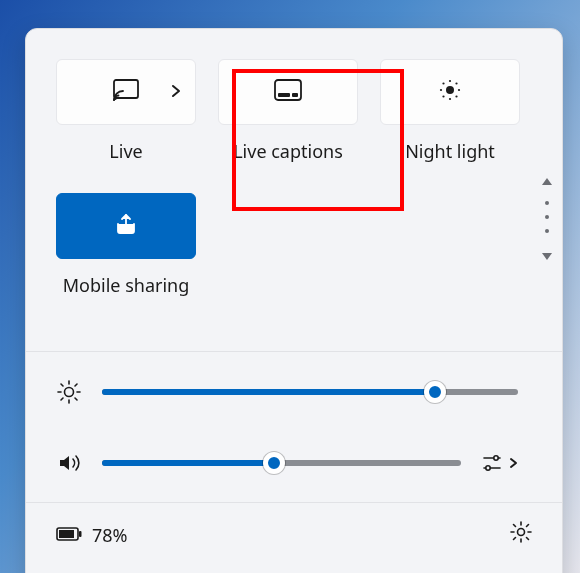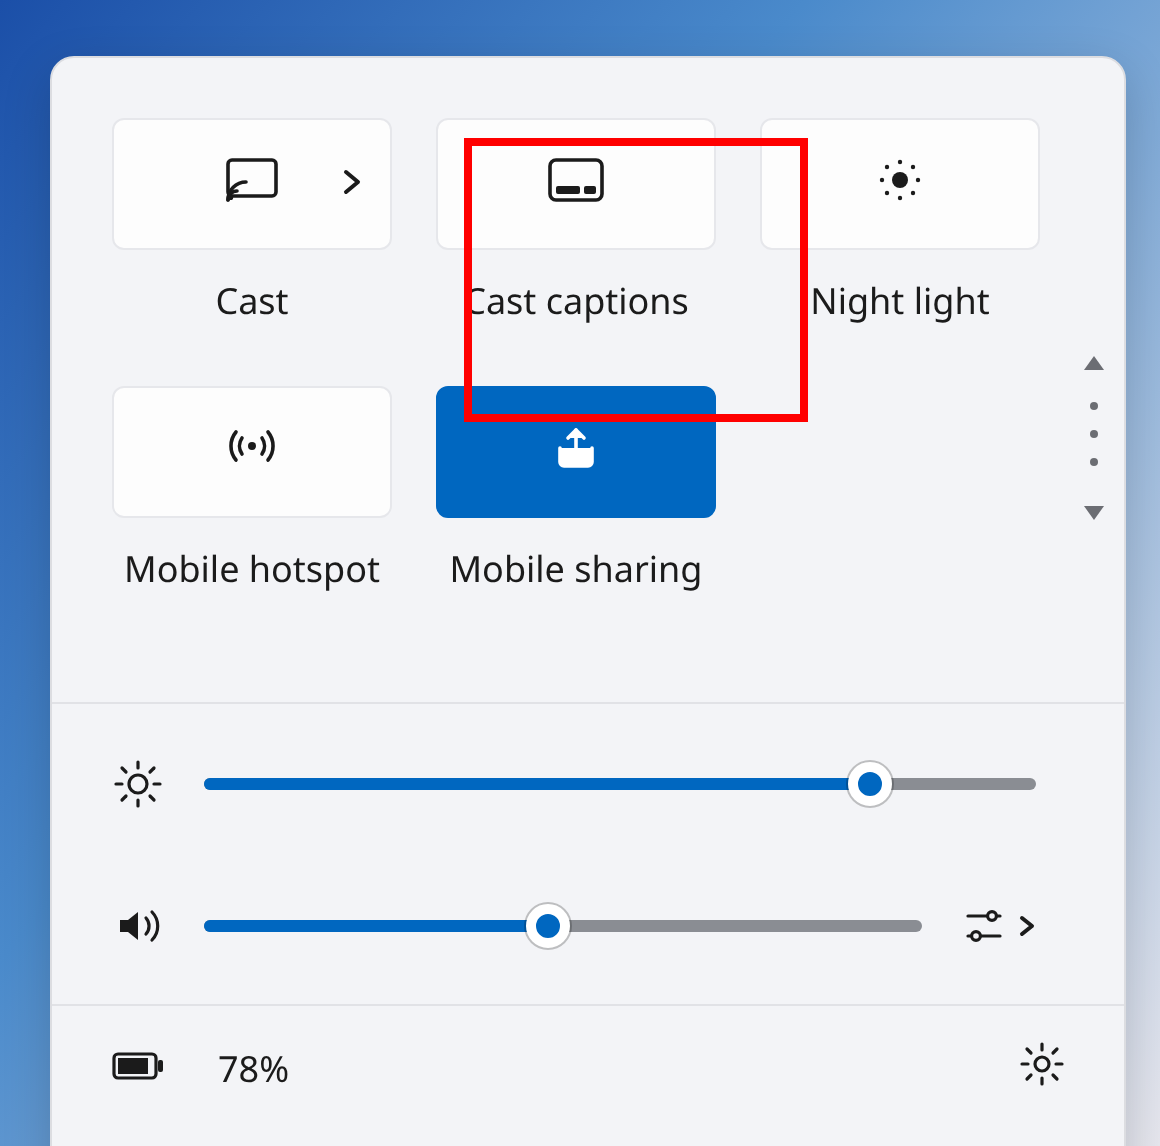--- a/index.html
+++ b/index.html
@@ -156,21 +156,21 @@
   }
 
   .footer {
     display: flex;
     align-items: center;
     justify-content: space-between;
     padding: 18px 30px 0 30px;
     font-size: 18px;
     color: #1b1b1b;
   }
-  .footer-left { display:flex; align-items:flex-end; gap:27px; }
+  .footer-left { display:flex; align-items:flex-end; gap:10px; }
 </style>
 </head>
 <body>
 
 <div class="panel">
 
   <div class="tiles">
 
     <div class="tile-row">
 
@@ -183,34 +183,34 @@
               <path d="M1 21c0-2.5 2-4.5 4.5-4.5" stroke-linecap="round"></path>
               <circle cx="2.3" cy="19.7" r="1.3" fill="#1b1b1b" stroke="none"></circle>
             </svg>
           </span>
           <span class="chev">
             <svg width="10" height="14" viewBox="0 0 10 14" fill="none" stroke="#1b1b1b" stroke-width="2" stroke-linecap="round" stroke-linejoin="round">
                 <path d="M2 2l6 5-6 5"></path>
               </svg>
           </span>
         </div>
-        <div class="tile-label">Cast</div>
+        <div class="tile-label">Live</div>
       </div>
 
       <div class="tile">
         <div class="tile-button">
           <span class="tile-icon">
             <svg width="28" height="22" viewBox="0 0 28 22" fill="none" stroke="#1b1b1b" stroke-width="1.8">
               <rect x="1" y="1" width="26" height="20" rx="3"></rect>
               <rect x="4" y="14" width="12" height="4" fill="#1b1b1b" stroke="none" rx="1"></rect>
               <rect x="18" y="14" width="6" height="4" fill="#1b1b1b" stroke="none" rx="1"></rect>
             </svg>
           </span>
         </div>
-        <div class="tile-label">Cast captions</div>
+        <div class="tile-label">Live captions</div>
       </div>
 
       <div class="tile">
         <div class="tile-button">
           <span class="tile-icon">
             <svg width="24" height="24" viewBox="0 0 24 24" fill="#1b1b1b">
               <circle cx="12" cy="12" r="4"></circle>
               <circle cx="12" cy="3" r="1.1"></circle>
                 <circle cx="12" cy="21" r="1.1"></circle>
               <circle cx="3" cy="12" r="1.1"></circle>
@@ -222,34 +222,20 @@
             </svg>
           </span>
         </div>
         <div class="tile-label">Night light</div>
       </div>
 
     </div>
 
     <div class="tile-row">
 
-      <div class="tile">
-        <div class="tile-button">
-          <span class="tile-icon">
-            <svg width="26" height="22" viewBox="0 0 26 22" fill="none" stroke="#1b1b1b" stroke-width="1.8" stroke-linecap="round">
-              <circle cx="13" cy="10" r="2" fill="#1b1b1b" stroke="none"></circle>
-              <path d="M8 6a7 7 0 0 0 0 8"></path>
-                <path d="M18 6a7 7 0 0 1 0 8"></path>
-              <path d="M5 3a11 11 0 0 0 0 14"></path>
-                <path d="M21 3a11 11 0 0 1 0 14"></path>
-            </svg>
-          </span>
-        </div>
-        <div class="tile-label">Mobile hotspot</div>
-      </div>
 
       <div class="tile">
         <div class="tile-button active">
           <span class="tile-icon">
             <svg width="24" height="22" viewBox="0 0 24 22" fill="none" stroke="#fff" stroke-width="1.8" stroke-linecap="round" stroke-linejoin="round">
               <path d="M4 11v7a2 2 0 0 0 2 2h12a2 2 0 0 0 2-2v-7"></path>
               <path d="M12 2v10"></path>
                 <path d="M8 6l4-4 4 4"></path>
             </svg>
           </span>

